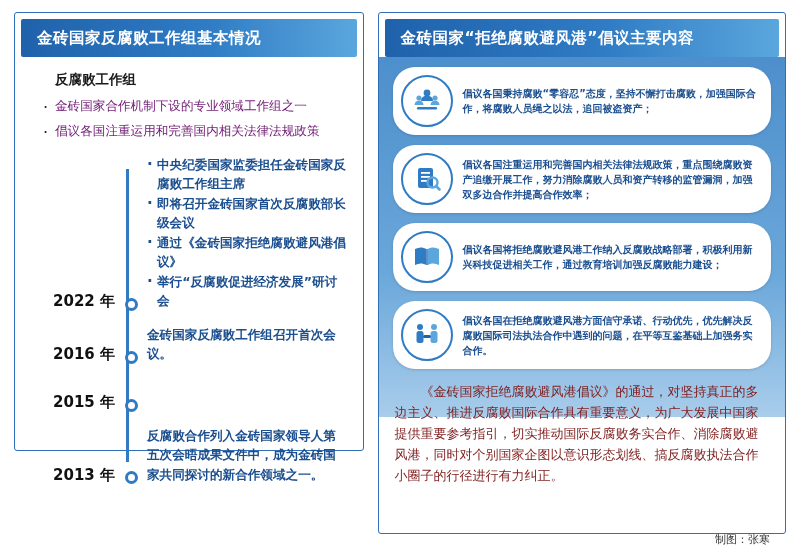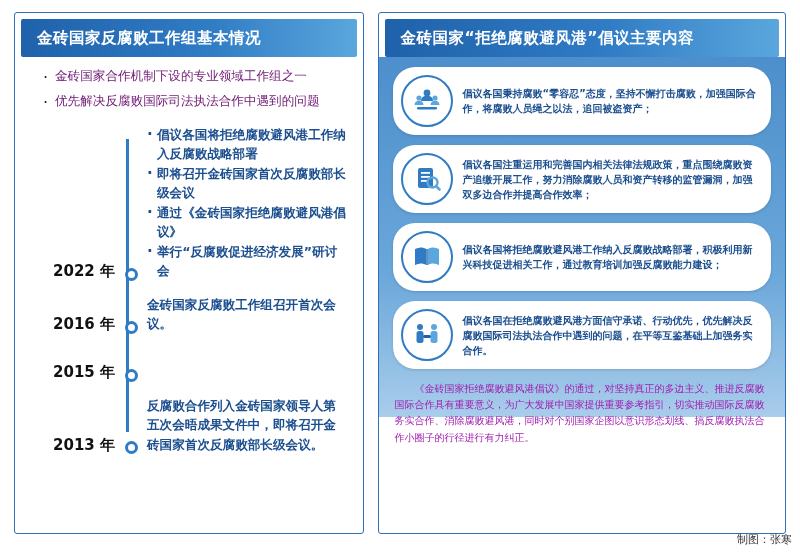--- a/index.html
+++ b/index.html
@@ -19,21 +19,21 @@
     height: 555px;
     box-sizing: border-box;
     padding: 12px 14px 0 14px;
     display: flex;
     gap: 14px;
   }
   
   .panel-left {
     position: relative;
     width: 368px;
-    height: 522px;
+    height: 439px;
     box-sizing: border-box;
     border: 1px solid #2f6fb5;
     border-radius: 3px;
     background: #ffffff;
     padding: 0;
   }
   .panel-right {
     position: relative;
     width: 430px;
     height: 522px;
@@ -208,58 +208,59 @@
   .card-txt {
     font-size: 10px;
     line-height: 1.5;
     color: #1c4f8f;
     font-weight: bold;
   }
   .closing {
     position: relative;
     z-index: 1;
     margin-top: 12px;
-    font-size: 10px;
+    font-size: 13px;
     line-height: 1.62;
-    color: #a21caf;
+    color: #7f1d1d;
     text-indent: 2em;
     padding: 0 2px;
   }
   .credit {
     position: absolute;
-    right: 8px;
+    right: 30px;
     bottom: 8px;
     font-size: 11px;
     color: #333;
   }
 </style>
 </head>
 <body>
 
 <div class="page">
 
   <div class="panel-left">
     <div class="hdr">金砖国家反腐败工作组基本情况</div>
 
     <div class="left-body">
+      <div class="sub-title">反腐败工作组</div>
       <ul class="bullet-list">
         <li>金砖国家合作机制下设的专业领域工作组之一</li>
-        <li>优先解决反腐败国际司法执法合作中遇到的问题</li>
+        <li>倡议各国注重运用和完善国内相关法律法规政策</li>
       </ul>
 
       <div class="timeline">
         <div class="tl-line"></div>
 
         <div class="tl-row">
           <div class="tl-year">2022 年</div>
           <div class="tl-dot">
               <span></span>
             </div>
           <div class="tl-text">
-            <span class="dotitem">倡议各国将拒绝腐败避风港工作纳入反腐败战略部署</span>
+            <span class="dotitem">中央纪委国家监委担任金砖国家反腐败工作组主席</span>
             <span class="dotitem">即将召开金砖国家首次反腐败部长级会议</span>
             <span class="dotitem">通过《金砖国家拒绝腐败避风港倡议》</span>
             <span class="dotitem">举行“反腐败促进经济发展”研讨会</span>
           </div>
         </div>
 
         <div class="tl-row">
           <div class="tl-year">2016 年</div>
           <div class="tl-dot">
               <span></span>
@@ -272,21 +273,21 @@
           <div class="tl-dot">
               <span></span>
             </div>
         </div>
 
         <div class="tl-row">
           <div class="tl-year">2013 年</div>
           <div class="tl-dot">
               <span></span>
             </div>
-          <div class="tl-text">反腐败合作列入金砖国家领导人第五次会晤成果文件中，即将召开金砖国家首次反腐败部长级会议。</div>
+          <div class="tl-text">反腐败合作列入金砖国家领导人第五次会晤成果文件中，成为金砖国家共同探讨的新合作领域之一。</div>
         </div>
       </div>
     </div>
   </div>
 
   <div class="panel-right">
     <div class="hdr right">金砖国家“拒绝腐败避风港”倡议主要内容</div>
 
     <div class="right-body">
       <div class="right-bg"></div>

